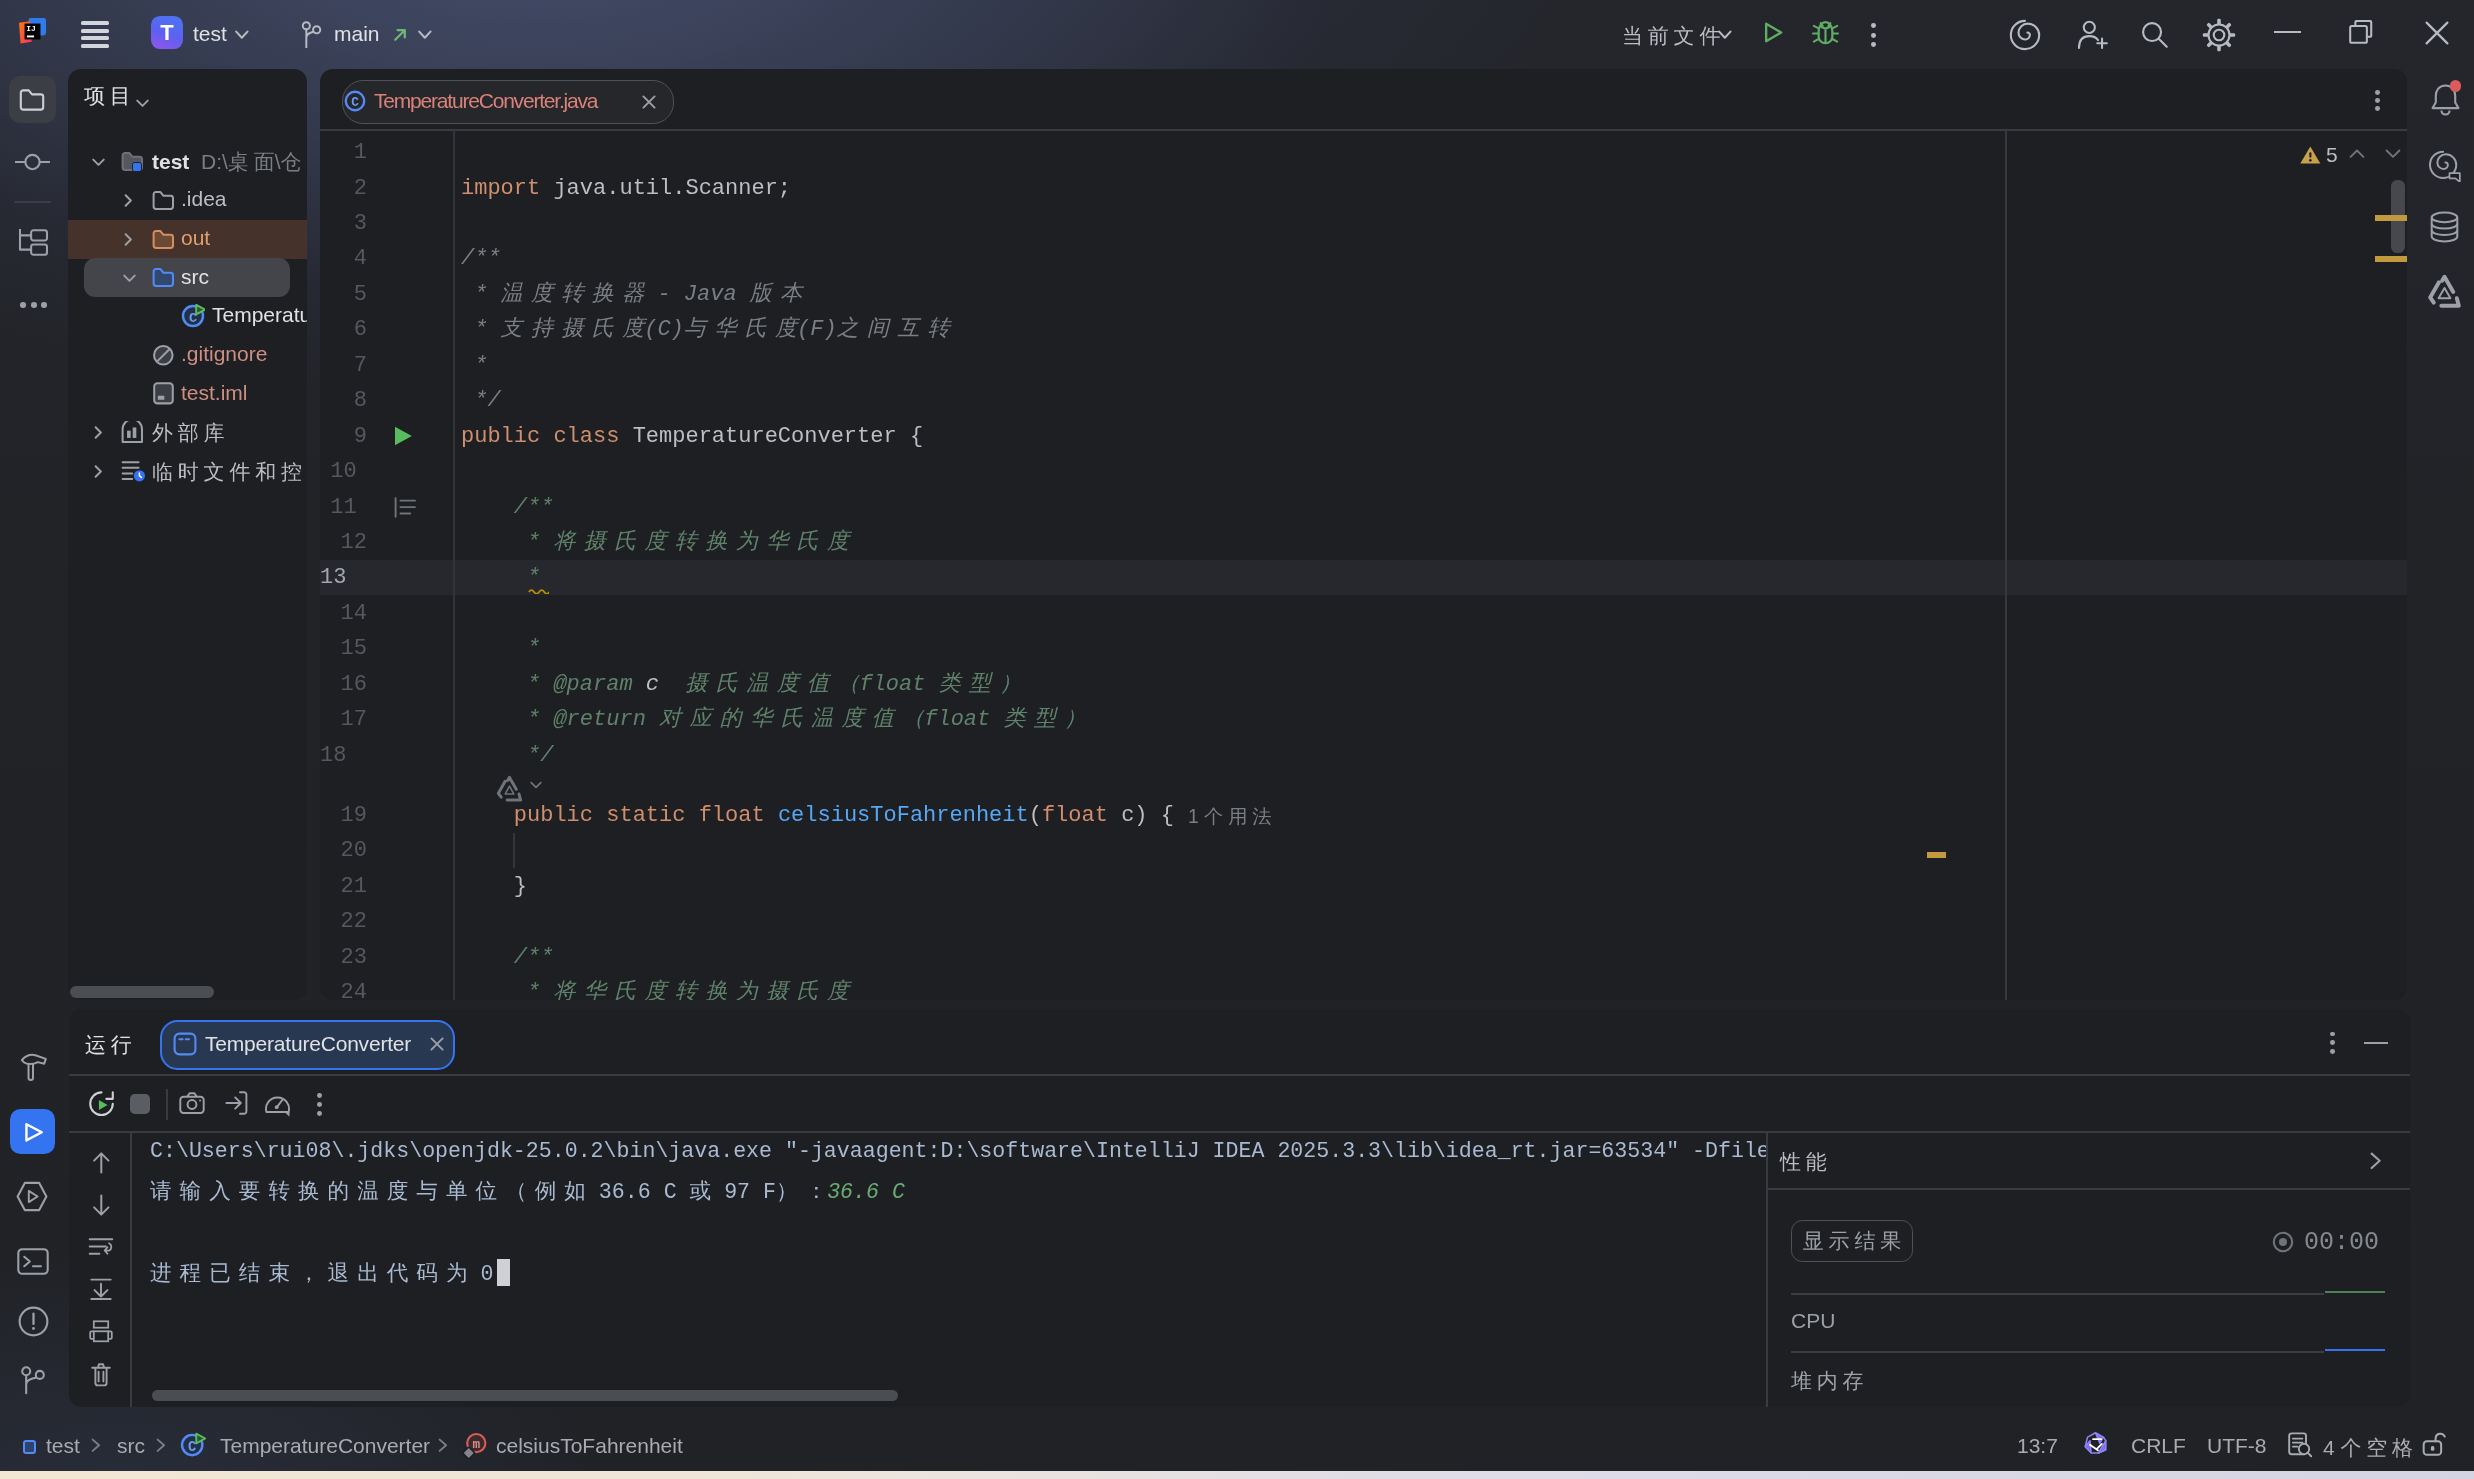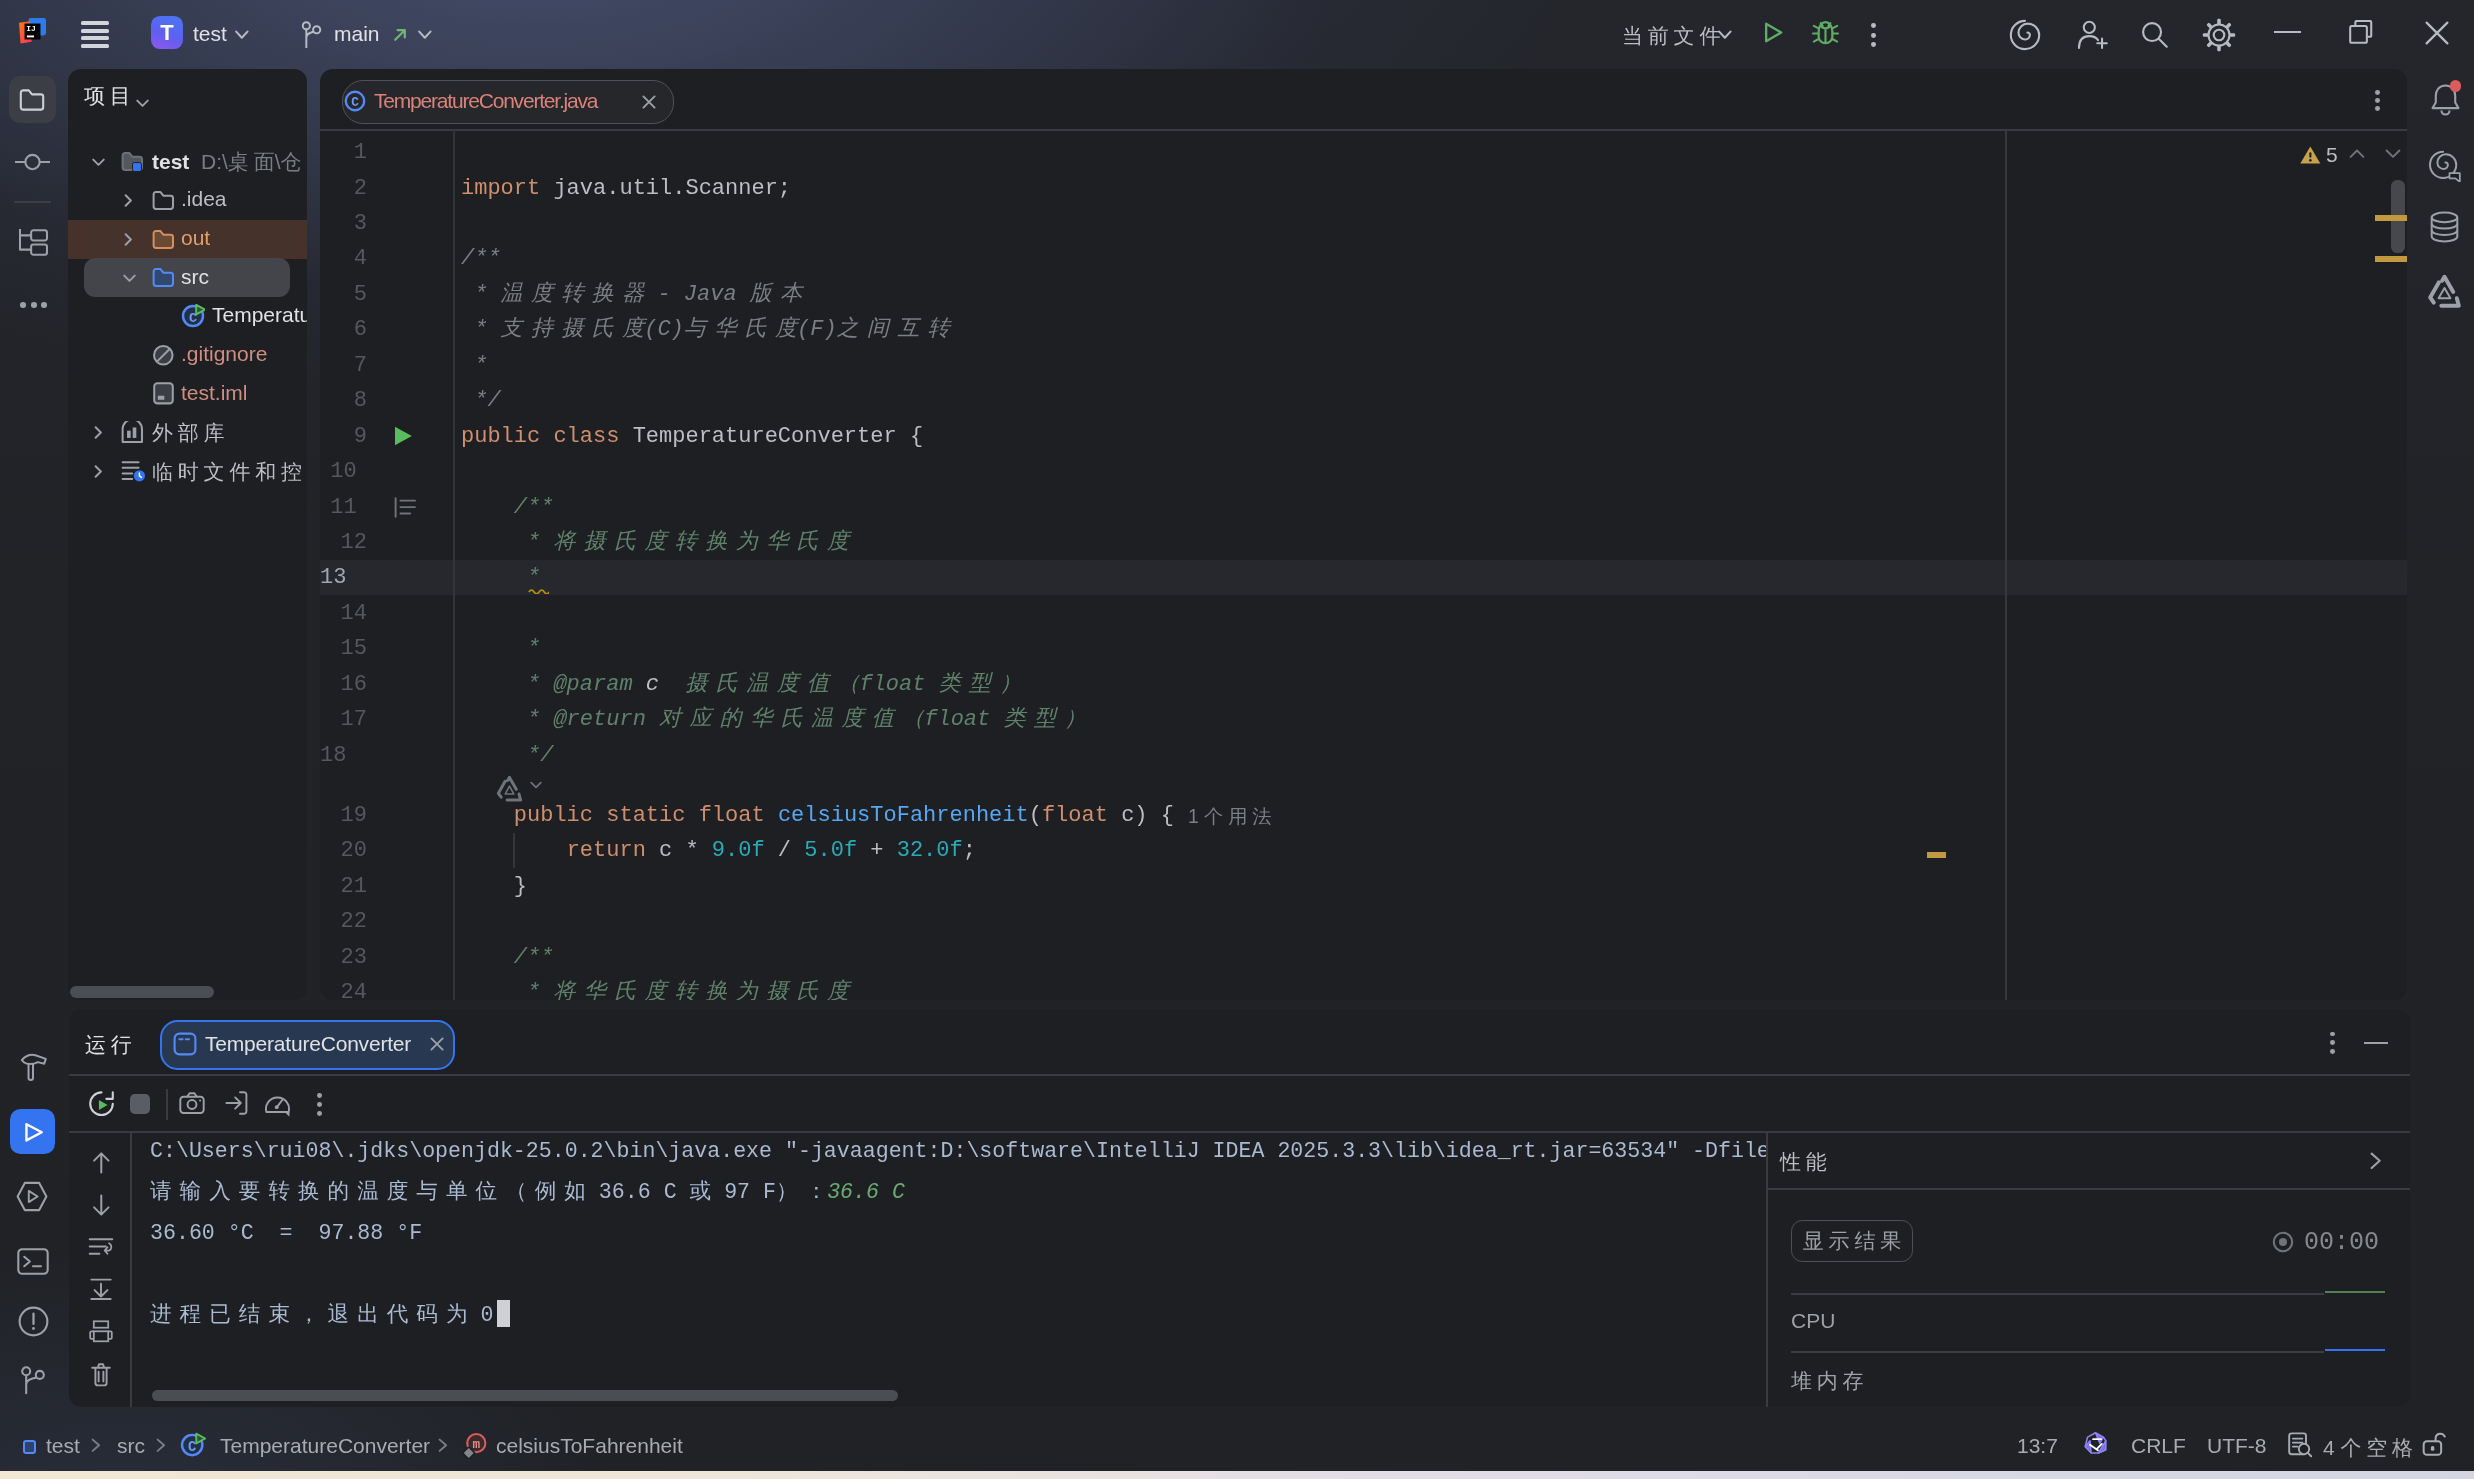--- a/index.html
+++ b/index.html
@@ -304,21 +304,20 @@
     <div class="abs mono" style="left:141px;top:314px;height:35px;line-height:35px;white-space:pre"><span class="c"> */</span></div>
     <div class="abs mono" style="left:141px;top:350px;height:35px;line-height:35px;white-space:pre"><span class="k">public</span> <span class="k">class</span> TemperatureConverter {</div>
     <div class="abs mono" style="left:141px;top:421px;height:35px;line-height:35px;white-space:pre"><span class="d">    /**</span></div>
     <div class="abs mono" style="left:141px;top:456px;height:35px;line-height:35px;white-space:pre"><span class="d">     * <span class="cj">将摄氏度转换为华氏度</span></span></div>
     <div class="abs mono" style="left:141px;top:491px;height:35px;line-height:35px;white-space:pre"><span class="d">     *</span></div>
     <div class="abs mono" style="left:141px;top:562px;height:35px;line-height:35px;white-space:pre"><span class="d">     *</span></div>
     <div class="abs mono" style="left:141px;top:598px;height:35px;line-height:35px;white-space:pre"><span class="d">     * @param <span style="color:#BCBEC4">c</span>  <span class="cj">摄氏温度值（</span>float <span class="cj">类型）</span></span></div>
     <div class="abs mono" style="left:141px;top:633px;height:35px;line-height:35px;white-space:pre"><span class="d">     * @return <span class="cj">对应的华氏温度值（</span>float <span class="cj">类型）</span></span></div>
     <div class="abs mono" style="left:141px;top:669px;height:35px;line-height:35px;white-space:pre"><span class="d">     */</span></div>
     <div class="abs mono" style="left:141px;top:729px;height:35px;line-height:35px;white-space:pre">    <span class="k">public</span> <span class="k">static</span> <span class="k">float</span> <span class="m">celsiusToFahrenheit</span>(<span class="k">float</span> c) {</div>
-    <div class="abs mono" style="left:141px;top:764px;height:35px;line-height:35px;white-space:pre">        <span class="k">return</span> c * <span class="n">9.0f</span> / <span class="n">5.0f</span> + <span class="n">32.0f</span>;</div>
     <div class="abs mono" style="left:141px;top:800px;height:35px;line-height:35px;white-space:pre">    }</div>
     <div class="abs mono" style="left:141px;top:871px;height:35px;line-height:35px;white-space:pre"><span class="d">    /**</span></div>
     <div class="abs mono" style="left:141px;top:906px;height:35px;line-height:35px;white-space:pre"><span class="d">     * <span class="cj">将华氏度转换为摄氏度</span></span></div>
     <div class="abs ui" style="left:868px;top:734px;font-size:19.3px;color:#7A7E85">1 <span class="cu">个用法</span></div>
     <svg class="abs" style="left:208px;top:519px" width="21" height="6.4" viewBox="0 0 26 8" fill="none">
       <path d="M1 5 Q4.2 0.5 7.4 5 T13.8 5 T20.2 5 T26.6 5" stroke="#B89000" stroke-width="2.2"></path>
     </svg>
     <svg class="abs" style="left:1979px;top:76px" width="22.6" height="20" viewBox="0 0 28 25" fill="none">
       <path d="M14 2 L26.5 23 H1.5 Z" fill="#C8A24B"></path>
       <rect x="12.8" y="9" width="2.6" height="7" rx="1.3" fill="#1E1F22"></rect>
@@ -396,21 +395,20 @@
       <rect x="6" y="1.5" width="18" height="8" stroke="#9DA0A8" stroke-width="2.2"></rect>
       <path d="M6 14 H3 a1.5 1.5 0 0 0 -1.5 1.5 V22 a1.5 1.5 0 0 0 1.5 1.5 H6 M24 14 H27 a1.5 1.5 0 0 1 1.5 1.5 V22 a1.5 1.5 0 0 1 -1.5 1.5 H24" stroke="#9DA0A8" stroke-width="2.2"></path>
       <rect x="6" y="14" width="18" height="12.5" stroke="#9DA0A8" stroke-width="2.2"></rect>
     </svg>
     <svg class="abs" style="left:20px;top:353px" width="24" height="26" viewBox="0 0 30 32" fill="none">
       <path d="M4 7 H26 M8 7 V26 a3 3 0 0 0 3 3 H19 a3 3 0 0 0 3 -3 V7 M12 12 V24 M18 12 V24 M11 7 L12.5 2.5 H17.5 L19 7" stroke="#9DA0A8" stroke-width="2.4" stroke-linecap="round" stroke-linejoin="round"></path>
     </svg>
     <div class="abs" style="left:81px;top:122px;width:1617px;height:247px;overflow:hidden">
       <div class="cmono" style="height:41px;line-height:41px;white-space:pre">C:\Users\rui08\.jdks\openjdk-25.0.2\bin\java.exe "-javaagent:D:\software\IntelliJ IDEA 2025.3.3\lib\idea_rt.jar=63534" -Dfile.encoding=UTF-8 -Dsun.stdout.enc</div>
       <div class="cmono" style="height:41px;line-height:41px;white-space:pre"><span class="cjc">请输入要转换的温度与单位（例如</span> 36.6 C <span class="cjc">或</span> 97 F<span class="cjc">）：</span><span style="color:#6AAB73;font-style:italic">36.6 C</span></div>
-      <div class="cmono" style="height:41px;line-height:41px;white-space:pre">36.60 °C  =  97.88 °F</div>
       <div class="cmono" style="height:41px;line-height:41px"></div>
       <div class="cmono" style="height:41px;line-height:41px;white-space:pre"><span class="cjc">进程已结束，退出代码为</span> 0<span style="display:inline-block;width:13px;height:27px;background:#CED0D6;vertical-align:-5.6px;margin-left:3.2px"></span></div>
     </div>
     <div class="abs" style="left:83px;top:381px;width:746px;height:11.3px;border-radius:5.6px;background:#4A4D52"></div>
     <div class="abs" style="left:1697px;top:122px;width:1.6px;height:276px;background:#393B40"></div>
     <div class="abs ui" style="left:1711px;top:139px;color:#BCBEC4"><span class="cu">性能</span></div>
     <svg class="abs" style="left:2301px;top:143px" width="11.3" height="17.7" viewBox="0 0 14 22" fill="none">
       <path d="M2 2 L12 11 L2 20" stroke="#9DA0A8" stroke-width="2.6" stroke-linecap="round" stroke-linejoin="round"></path>
     </svg>
     <div class="abs" style="left:1697px;top:179px;width:644px;height:1.6px;background:#393B40"></div>

